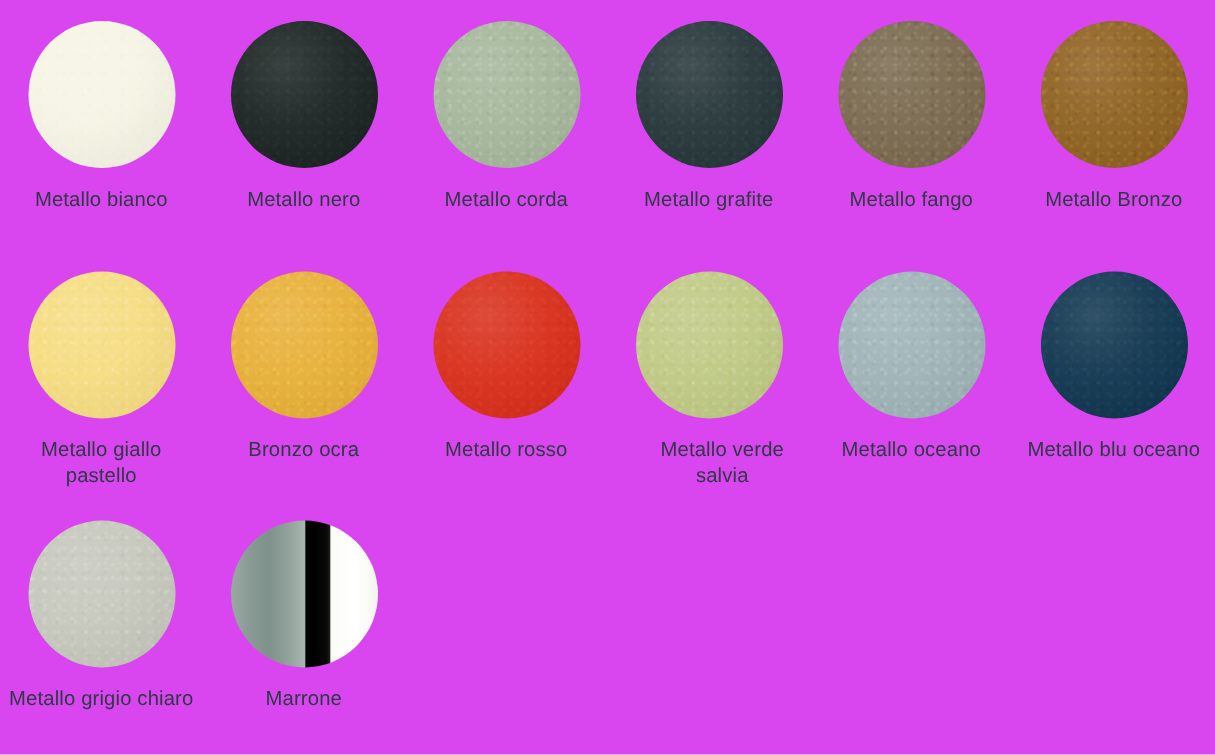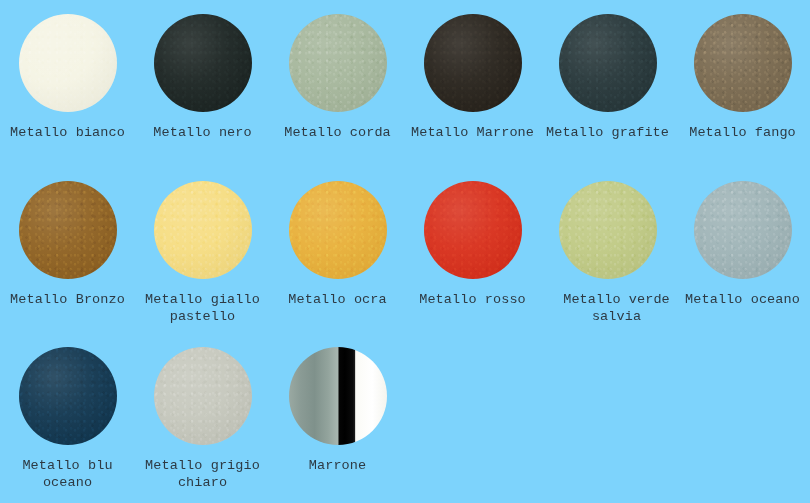--- a/index.html
+++ b/index.html
@@ -80,56 +80,52 @@
     line-height: 17px;
     color: #2d3a44;
     text-align: center;
     max-width: 128px;
     letter-spacing: 0.1px;
   }
 </style>
 </head>
 <body>
 
-<div id="swatch-grid" style="background: #7dd3fc; font-family: Liberation Mono, monospace;">
+<div id="swatch-grid" style="background: #d946ef;">
     <div class="swatch-cell">
       <div class="swatch-disc" style="background-color: rgb(245, 244, 228);"></div>
       <div class="swatch-label" style="color: rgb(45, 58, 68);">Metallo bianco</div>
     </div>
     <div class="swatch-cell">
       <div class="swatch-disc" style="background-color: rgb(28, 37, 35);"></div>
       <div class="swatch-label" style="color: rgb(45, 58, 68);">Metallo nero</div>
     </div>
     <div class="swatch-cell">
       <div class="swatch-disc" style="background-color: rgb(166, 183, 156);"></div>
       <div class="swatch-label" style="color: rgb(45, 58, 68);">Metallo corda</div>
-    </div>
-    <div class="swatch-cell">
-      <div class="swatch-disc" style="background-color: rgb(40, 35, 28);"></div>
-      <div class="swatch-label" style="color: rgb(45, 58, 68);">Metallo Marrone</div>
     </div>
     <div class="swatch-cell">
       <div class="swatch-disc" style="background-color: rgb(39, 55, 58);"></div>
       <div class="swatch-label" style="color: rgb(45, 58, 68);">Metallo grafite</div>
     </div>
     <div class="swatch-cell">
       <div class="swatch-disc" style="background-color: rgb(122, 106, 80);"></div>
       <div class="swatch-label" style="color: rgb(45, 58, 68);">Metallo fango</div>
     </div>
     <div class="swatch-cell">
       <div class="swatch-disc" style="background-color: rgb(143, 98, 35);"></div>
       <div class="swatch-label" style="color: rgb(45, 58, 68);">Metallo Bronzo</div>
     </div>
     <div class="swatch-cell">
       <div class="swatch-disc" style="background-color: rgb(246, 221, 130);"></div>
       <div class="swatch-label" style="color: rgb(45, 58, 68);">Metallo giallo pastello</div>
     </div>
     <div class="swatch-cell">
       <div class="swatch-disc" style="background-color: rgb(232, 176, 58);"></div>
-      <div class="swatch-label" style="color: rgb(45, 58, 68);">Metallo ocra</div>
+      <div class="swatch-label" style="color: rgb(45, 58, 68);">Bronzo ocra</div>
     </div>
     <div class="swatch-cell">
       <div class="swatch-disc" style="background-color: rgb(216, 48, 28);"></div>
       <div class="swatch-label" style="color: rgb(45, 58, 68);">Metallo rosso</div>
     </div>
     <div class="swatch-cell">
       <div class="swatch-disc" style="background-color: rgb(192, 202, 133);"></div>
       <div class="swatch-label" style="color: rgb(45, 58, 68); margin-left: 18px;">Metallo verde salvia</div>
     </div>
     <div class="swatch-cell">

